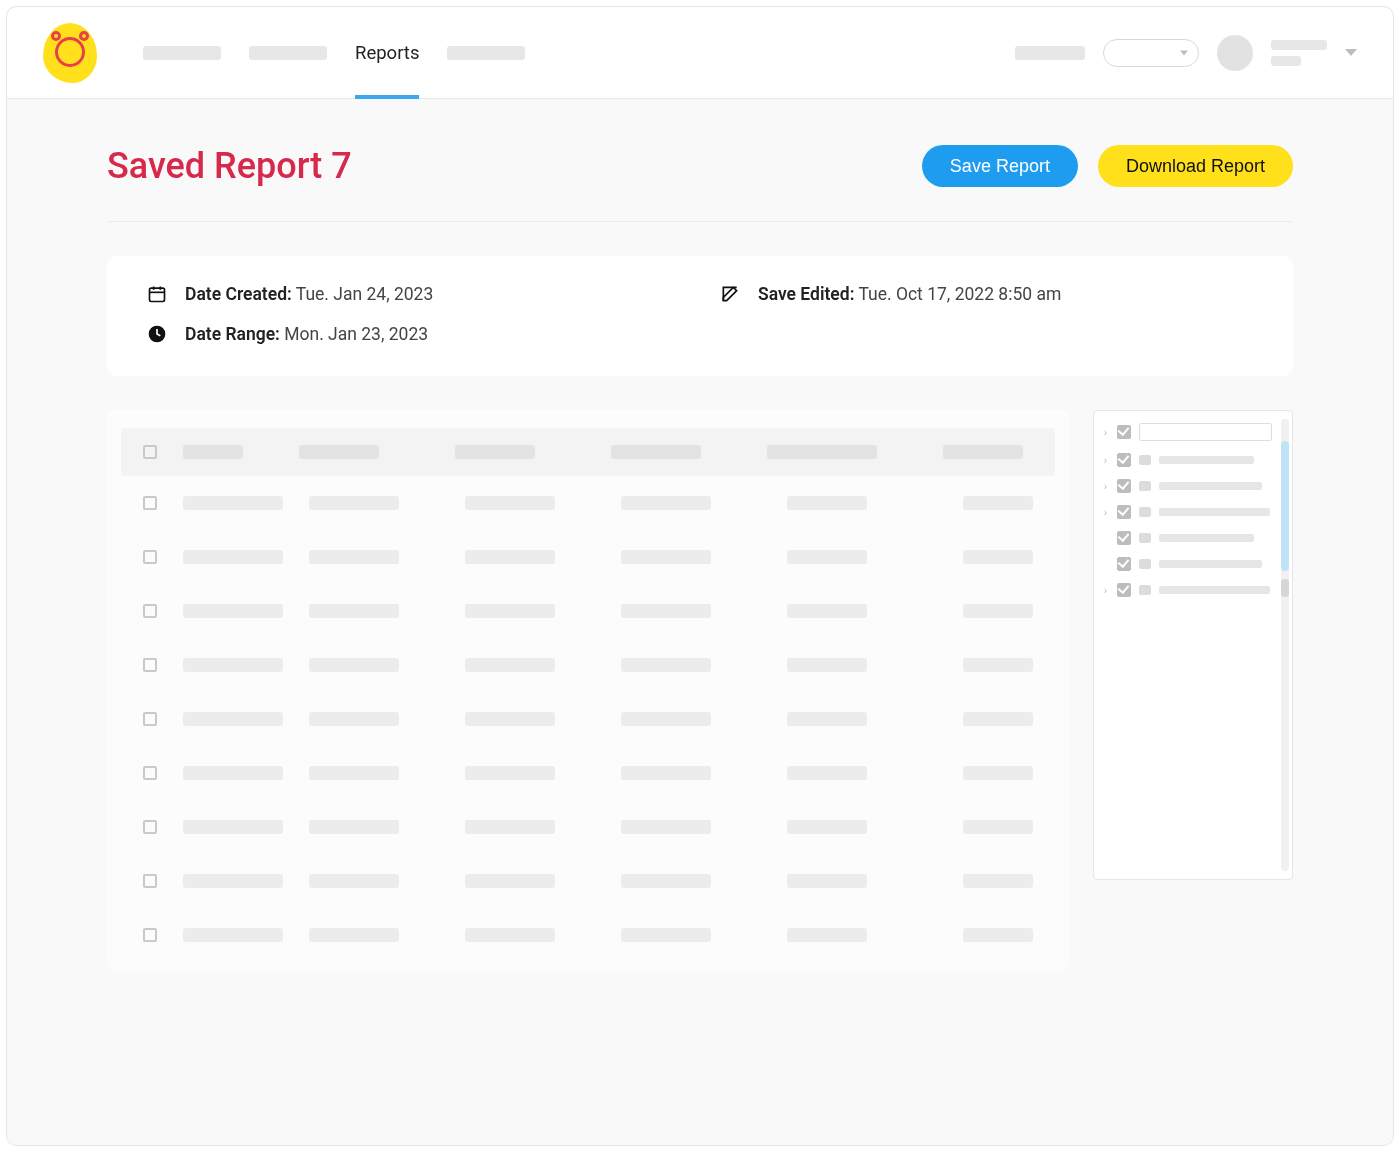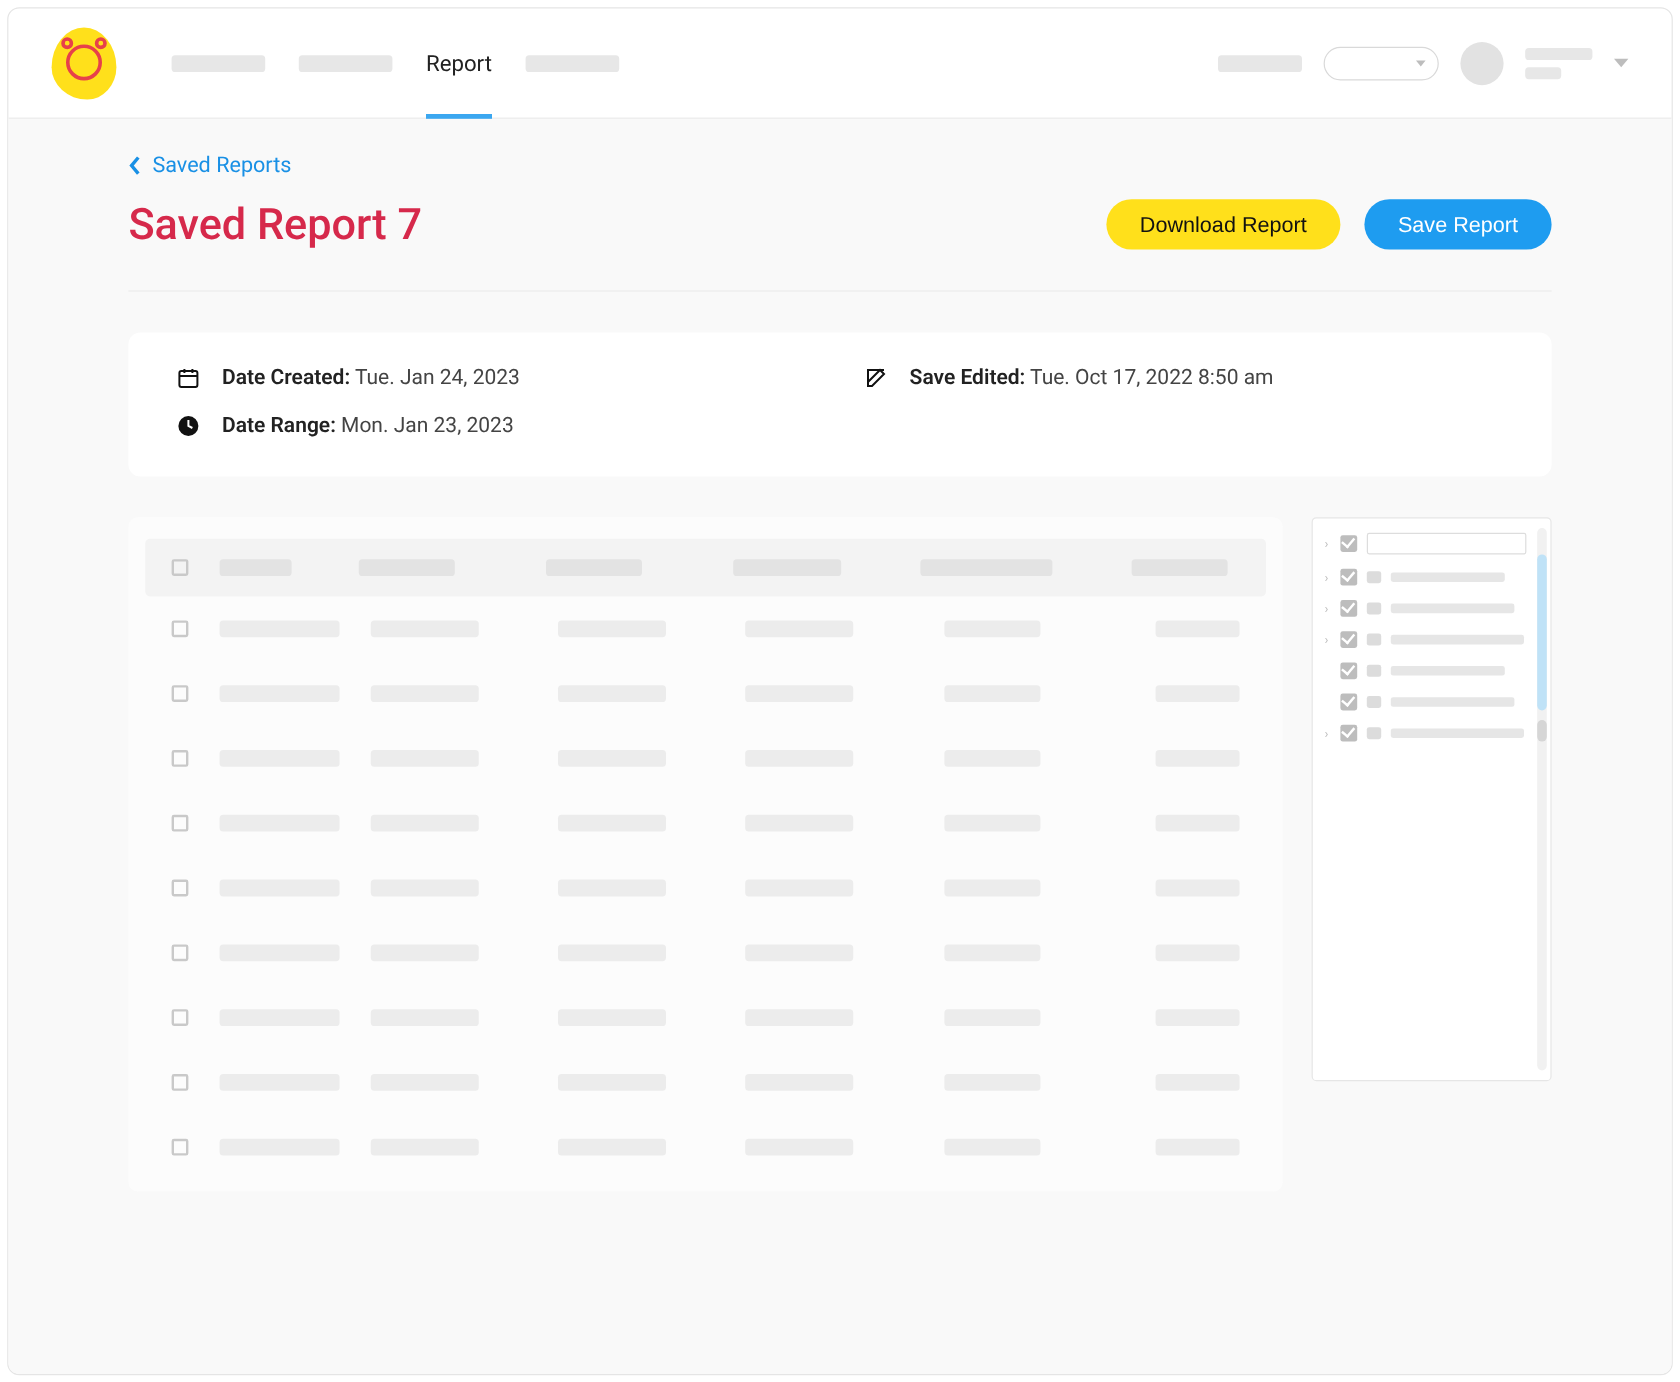--- a/index.html
+++ b/index.html
@@ -132,50 +132,44 @@
     <div class="logo">
       <div class="logo-bg"></div>
       <div class="logo-inner"></div>
       <div class="logo-ear" style="top:8px; left:8px;"></div>
       <div class="logo-ear" style="top:8px; right:8px;"></div>
     </div>
     <div class="nav-items">
       <div class="nav-skel" style="width:78px"></div>
       <div class="nav-skel" style="width:78px"></div>
       <div class="nav-link">
-        <span>Report</span>
+        <span>Reports</span>
         <div class="nav-link-underline"></div>
       </div>
       <div class="nav-skel" style="width:78px"></div>
     </div>
     <div class="topnav-right">
       <div class="nav-skel" style="width:70px"></div>
       <div class="search-pill"></div>
       <div class="avatar-circle"></div>
       <div class="user-skels">
         <div class="nav-skel" style="width:56px; height:10px"></div>
         <div class="nav-skel" style="width:30px; height:10px"></div>
       </div>
       <div class="chevron-down"></div>
     </div>
   </div>
 
   <div class="page">
-    <div class="breadcrumb">
-      <svg viewBox="0 0 10 16" fill="none" stroke="#1990e5" stroke-width="2.5">
-          <polyline points="7,2 2,8 7,14"></polyline>
-        </svg>
-      <span>Saved Reports</span>
-    </div>
 
     <div class="title-row">
       <h1 class="page-title">Saved Report 7</h1>
       <div class="title-actions">
+        <button class="btn btn-blue">Save Report</button>
         <button class="btn btn-yellow">Download Report</button>
-        <button class="btn btn-blue">Save Report</button>
       </div>
     </div>
 
     <div class="meta-card">
       <div class="meta-item">
         <svg class="meta-icon" viewBox="0 0 24 24" fill="none" stroke="currentColor" stroke-width="2">
             <rect x="3" y="5" width="18" height="16" rx="2"></rect>
             <line x1="3" y1="10" x2="21" y2="10"></line>
             <line x1="8" y1="3" x2="8" y2="7"></line>
             <line x1="16" y1="3" x2="16" y2="7"></line>

